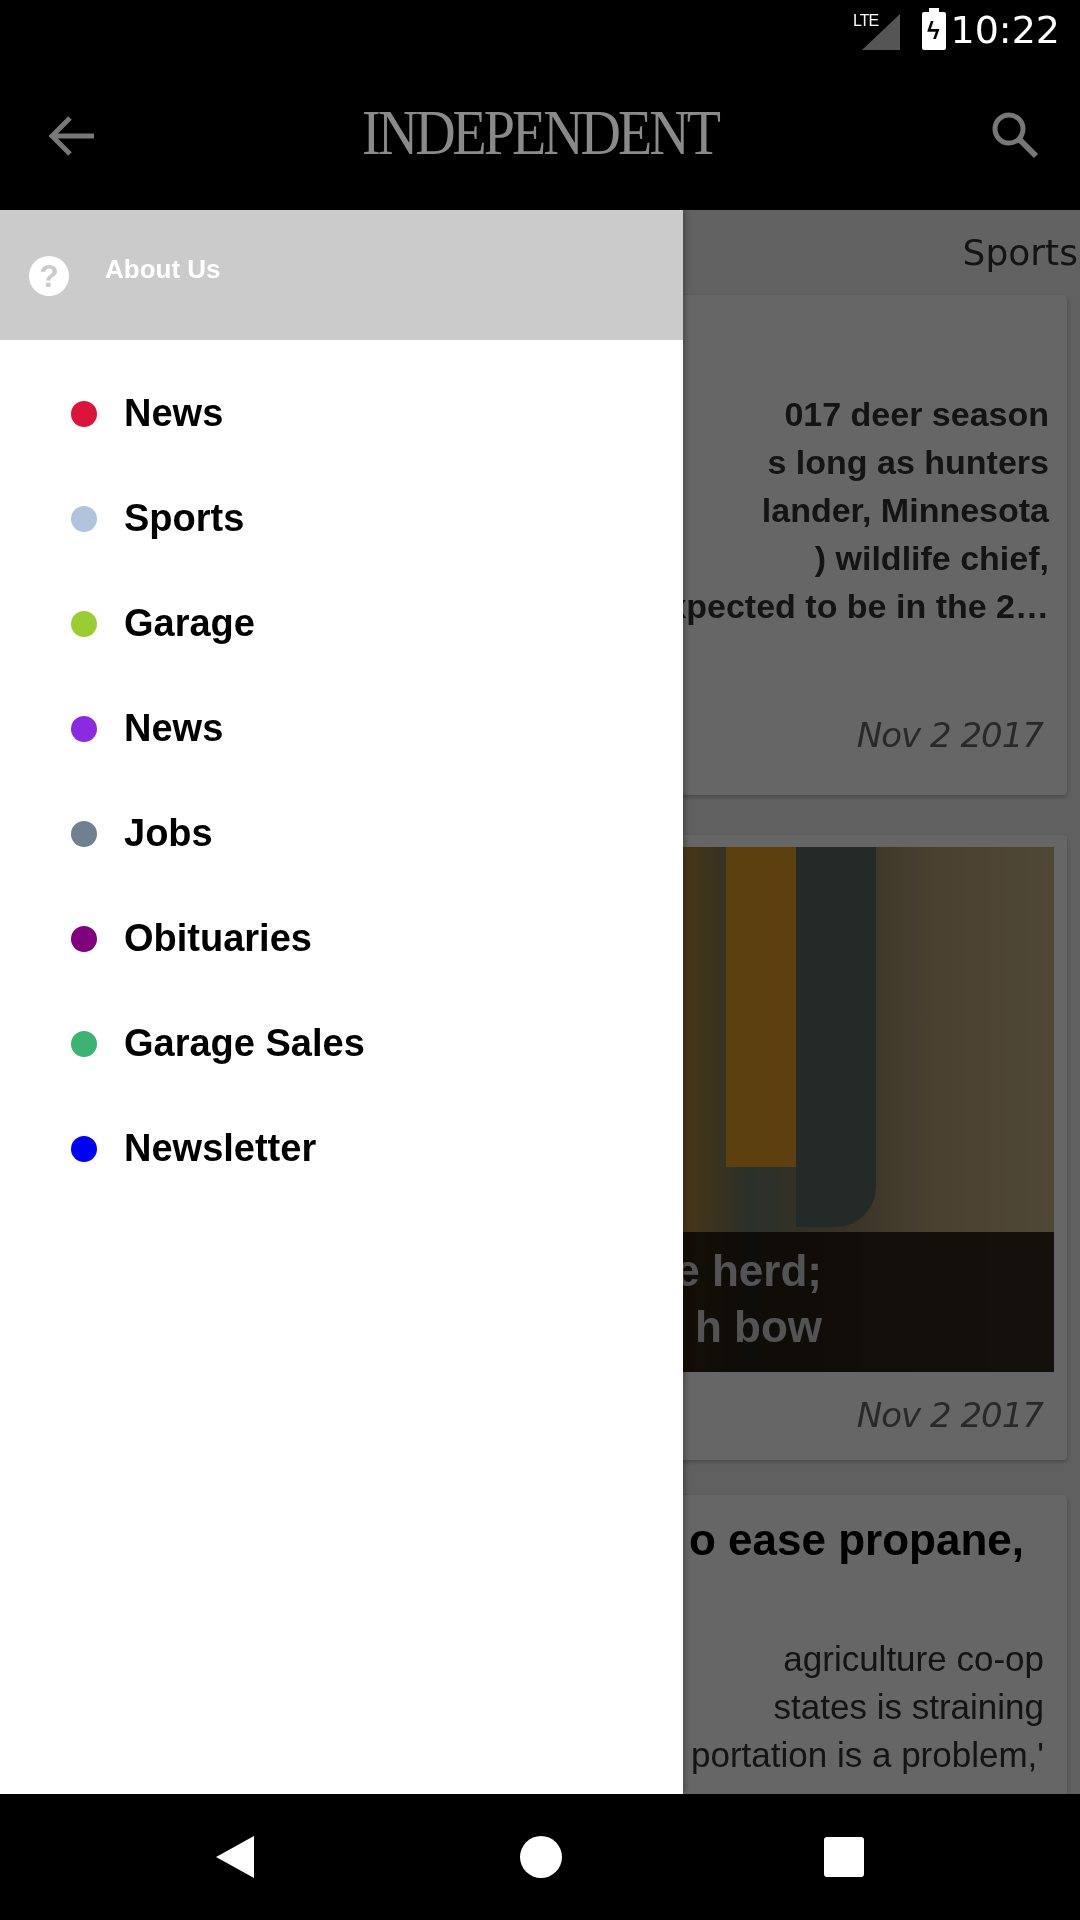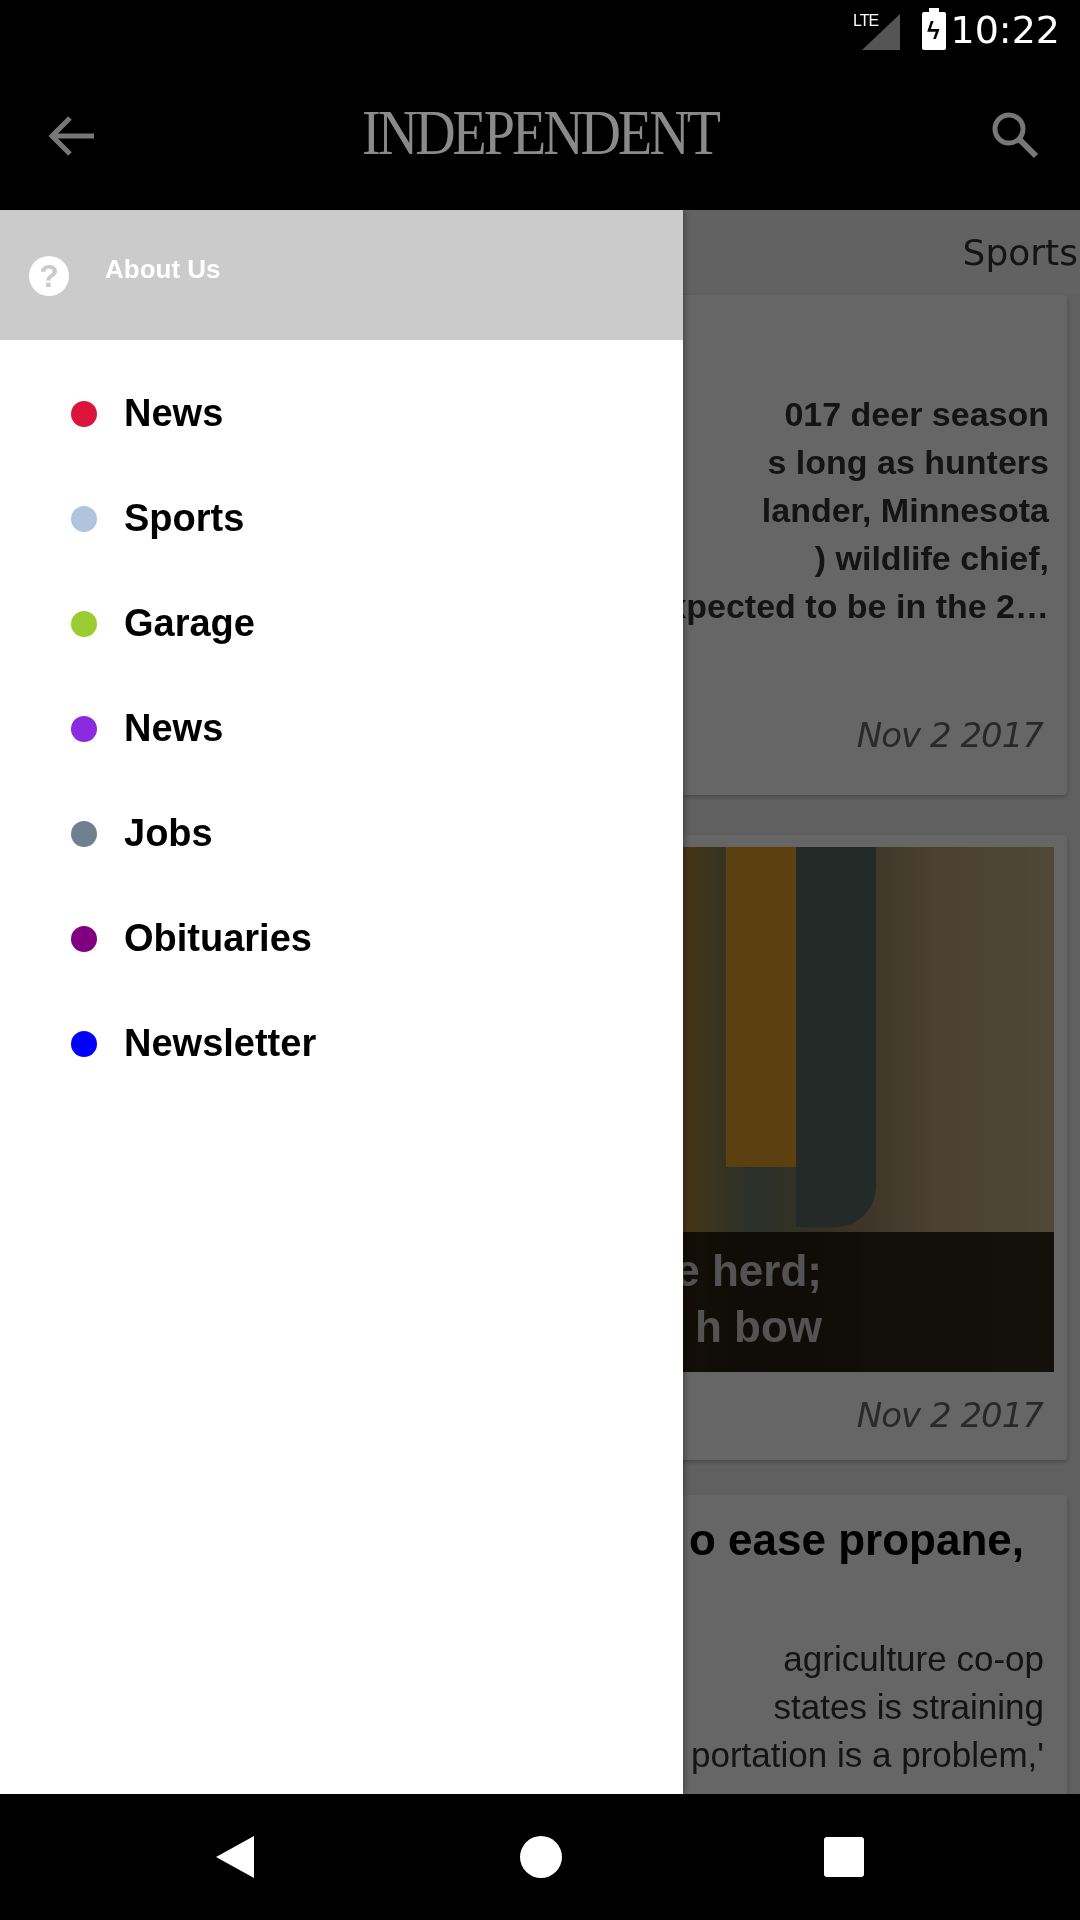--- a/index.html
+++ b/index.html
@@ -136,20 +136,24 @@
     </div>
     <div class="menu-item">
       <span class="dot" style="background: rgb(112, 128, 144);"></span>
       <span class="label">Jobs</span>
     </div>
     <div class="menu-item">
       <span class="dot" style="background: rgb(128, 0, 128);"></span>
       <span class="label">Obituaries</span>
     </div>
     <div class="menu-item">
+      <span class="dot" style="background: rgb(60, 179, 113);"></span>
+      <span class="label">Garage Sales</span>
+    </div>
+    <div class="menu-item">
       <span class="dot" style="background: rgb(0, 0, 255);"></span>
       <span class="label">Newsletter</span>
     </div>
   </div>
 </div>
 
 <div class="navbar">
   <span class="nav-back"></span>
   <span class="nav-home"></span>
   <span class="nav-recent"></span>

